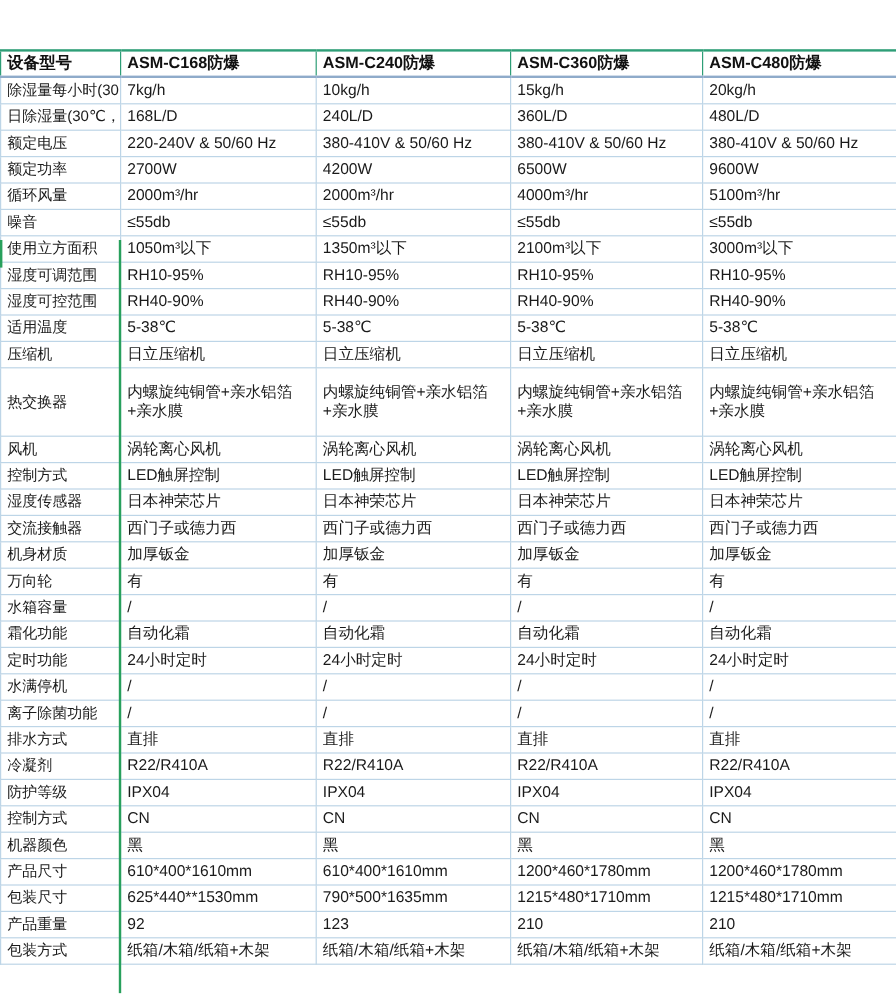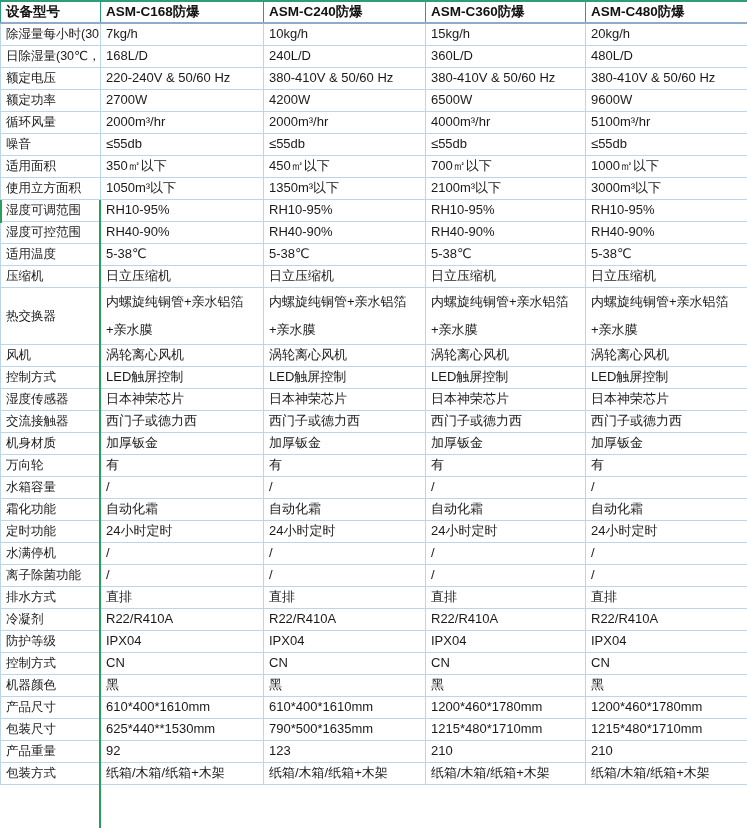--- a/index.html
+++ b/index.html
@@ -1,18 +1,18 @@
 <!DOCTYPE html>
 <html><head>
 <meta charset="utf-8">
 <style>
   html,body{margin:0;padding:0;background:#ffffff;}
   body{width:747px;height:828px;font-family:"Liberation Sans","DejaVu Sans",sans-serif;}
   .sheet{position:relative;width:747px;height:828px;overflow:hidden;background:#fff;}
-  table{border-collapse:collapse;table-layout:fixed;width:747px;}
+  table{border-collapse:collapse;table-layout:fixed;width:747px;margin-top:41px;}
   col.c0{width:100px}col.c1{width:163px}col.c2{width:162px}col.c3{width:160px}col.c4{width:162px}
   th,td{
     border:1px solid #bdd5e7;
     height:21px;
     padding:0 2px 0 5px;
     font-size:13px;
     color:#1a1a1a;
     text-align:left;
     vertical-align:middle;
     white-space:nowrap;
@@ -26,21 +26,21 @@
     font-size:13.5px;
     color:#111;
     border-top:2px solid #2e9e77;
     border-bottom:2px solid #8fabca;
     border-left-color:#2e9e77;
     border-right-color:#2e9e77;
     height:20px;
   }
   tbody th{font-weight:normal;font-size:12.5px;}
   tr.tall th, tr.tall td{height:56px;}
-  tr.tall td{white-space:normal;line-height:28px;}
+  tr.tall td{white-space:normal;line-height:16px;}
   .green-line-v{
     position:absolute;left:99px;top:200px;width:2px;height:628px;
     background:#28a05c;pointer-events:none;
   }
   .green-line-left{
     position:absolute;left:0px;top:200px;width:2px;height:23px;
     background:#28a05c;pointer-events:none;
   }
 </style>
 </head>
@@ -101,27 +101,20 @@
           <td>5100m³/hr</td>
         </tr>
         <tr>
           <th>噪音</th>
           <td>≤55db</td>
           <td>≤55db</td>
           <td>≤55db</td>
           <td>≤55db</td>
         </tr>
         <tr>
-          <th>适用面积</th>
-          <td>350㎡以下</td>
-          <td>450㎡以下</td>
-          <td>700㎡以下</td>
-          <td>1000㎡以下</td>
-        </tr>
-        <tr>
           <th>使用立方面积</th>
           <td>1050m³以下</td>
           <td>1350m³以下</td>
           <td>2100m³以下</td>
           <td>3000m³以下</td>
         </tr>
         <tr>
           <th>湿度可调范围</th>
           <td>RH10-95%</td>
           <td>RH10-95%</td>

